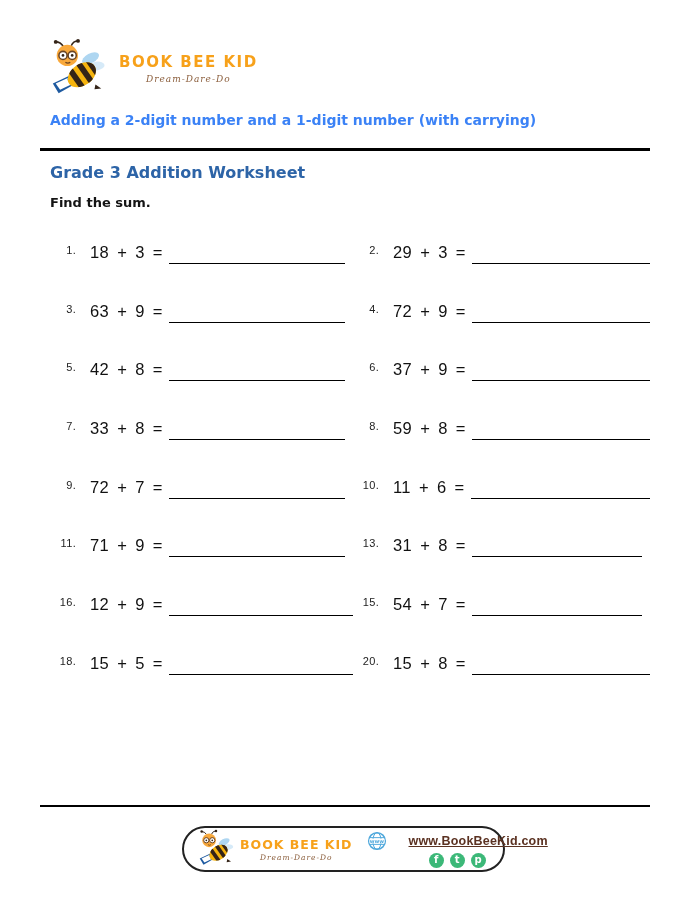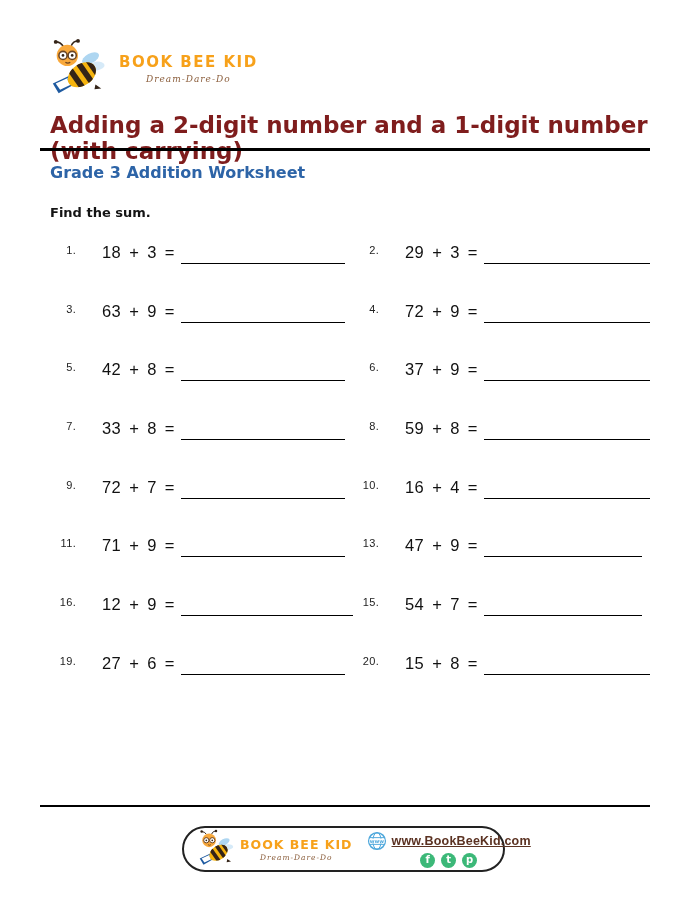--- a/index.html
+++ b/index.html
@@ -25,61 +25,61 @@
     font-family:"DejaVu Sans",sans-serif;font-weight:800;font-size:15px;
     letter-spacing:1.5px;color:var(--brand-orange);text-transform:uppercase;white-space:nowrap;
   }
   .brand-tagline{
     font-family:"DejaVu Serif",serif;font-style:italic;font-size:9px;
     color:var(--tagline-brown);margin-top:3px;letter-spacing:1px;
   }
   
   .title{
     position:absolute;left:50px;top:112px;width:600px;
-    font-family:"DejaVu Sans",sans-serif;font-weight:bold;font-size:23px;color:#7f1d1d;
+    font-family:"DejaVu Sans",sans-serif;font-weight:bold;font-size:14px;color:#3b82f6;
   }
   .rule-thick{position:absolute;left:40px;top:148px;width:610px;height:3px;background:#000;}
   .subtitle{
     position:absolute;left:50px;top:163px;
     font-family:"DejaVu Sans",sans-serif;font-weight:600;font-size:16px;color:var(--heading-blue);
   }
   .instruction{
-    position:absolute;left:50px;top:205px;
+    position:absolute;left:50px;top:195px;
     font-family:"DejaVu Sans",sans-serif;font-weight:600;font-size:13px;color:#141414;
   }
   
   .problems{
     position:absolute;left:50px;top:243px;width:600px;
     display:grid;grid-template-columns:303px 297px;grid-auto-rows:58.7px;
   }
   .problem{display:flex;align-items:flex-start;}
   .pnum{
     width:26px;flex:0 0 26px;text-align:right;font-size:11px;color:#222;
     padding-top:1px;letter-spacing:0.3px;
   }
   .expr{
-    margin-left:26px;font-size:16.5px;color:#111;white-space:nowrap;
+    margin-left:14px;font-size:16.5px;color:#111;white-space:nowrap;
     word-spacing:3px;letter-spacing:0.4px;text-align:center;
   }
   .blank{flex:1;height:21px;border-bottom:1.6px solid #000;margin-left:6px;}
   .problem.left .blank{margin-right:8px;}
   .problem.right .blank{margin-right:0;}
   
   .rule-thin{position:absolute;left:40px;top:805px;width:610px;height:1.5px;background:#000;}
   .badge{
     position:absolute;left:182px;top:826px;width:323px;height:46px;
     border:2px solid #222;border-radius:23px;background:#fff;
     display:flex;align-items:center;padding:0 12px;
   }
   .badge .bee-small{width:40px;height:40px;flex:0 0 40px;}
   .badge-brand{display:flex;flex-direction:column;align-items:center;margin-left:4px;}
   .badge-brand .brand-name{font-size:12.5px;letter-spacing:1px;}
   .badge-brand .brand-tagline{font-size:7.5px;margin-top:1px;}
   .badge-right{display:flex;flex-direction:column;align-items:center;margin-left:14px;flex:1;}
-  .web-row{display:flex;align-items:center;gap:5px;}
+  .web-row{display:flex;align-items:center;gap:22px;}
   .globe{width:20px;height:20px;flex:0 0 20px;}
   .site-link{
     font-size:12.5px;font-weight:bold;color:var(--link-brown);
     text-decoration:underline;letter-spacing:0.2px;white-space:nowrap;
   }
   .social-row{display:flex;gap:6px;margin-top:2px;}
   .social{
     width:15px;height:15px;border-radius:50%;background:var(--social-green);
     color:#fff;font-size:10px;font-weight:bold;display:flex;align-items:center;
     justify-content:center;font-family:"DejaVu Sans",sans-serif;line-height:1;cursor:pointer;
@@ -186,46 +186,46 @@
         <span class="expr">59 + 8 =</span>
         <span class="blank"></span>
       </div>
       <div class="problem left">
         <span class="pnum">9.</span>
         <span class="expr">72 + 7 =</span>
         <span class="blank"></span>
       </div>
       <div class="problem right">
         <span class="pnum">10.</span>
-        <span class="expr">16 + 4 =</span>
+        <span class="expr">11 + 6 =</span>
         <span class="blank"></span>
       </div>
       <div class="problem left">
         <span class="pnum">11.</span>
         <span class="expr">71 + 9 =</span>
         <span class="blank"></span>
       </div>
       <div class="problem left">
         <span class="pnum">13.</span>
-        <span class="expr">47 + 9 =</span>
+        <span class="expr">31 + 8 =</span>
         <span class="blank"></span>
       </div>
       <div class="problem right">
         <span class="pnum">16.</span>
         <span class="expr">12 + 9 =</span>
         <span class="blank"></span>
       </div>
       <div class="problem left">
         <span class="pnum">15.</span>
         <span class="expr">54 + 7 =</span>
         <span class="blank"></span>
       </div>
-      <div class="problem left">
-        <span class="pnum">19.</span>
-        <span class="expr">27 + 6 =</span>
+      <div class="problem right">
+        <span class="pnum">18.</span>
+        <span class="expr">15 + 5 =</span>
         <span class="blank"></span>
       </div>
       <div class="problem right">
         <span class="pnum">20.</span>
         <span class="expr">15 + 8 =</span>
         <span class="blank"></span>
       </div>
     </div>
 
   <div class="rule-thin"></div>

